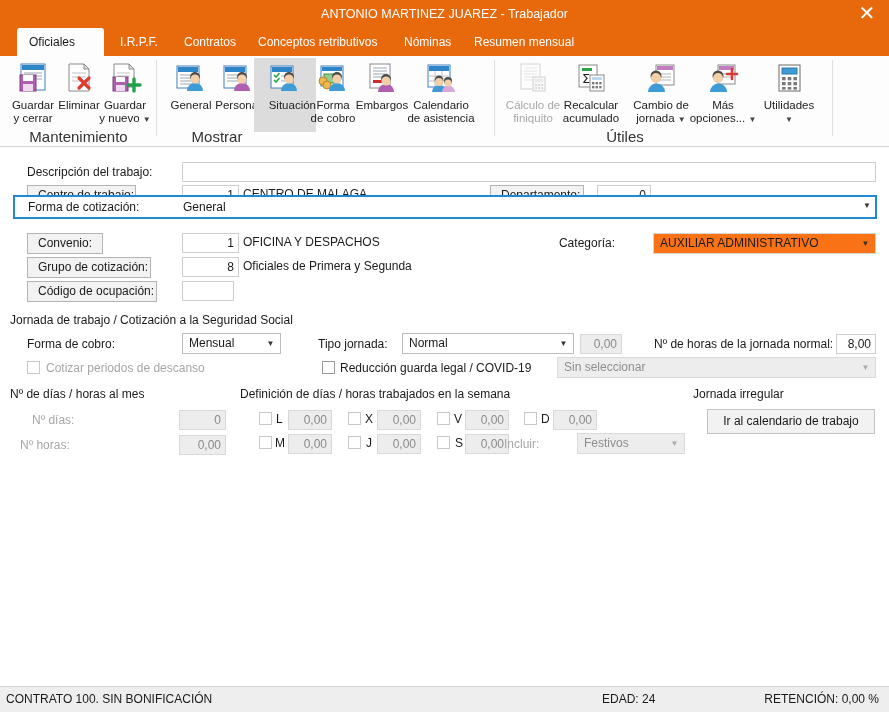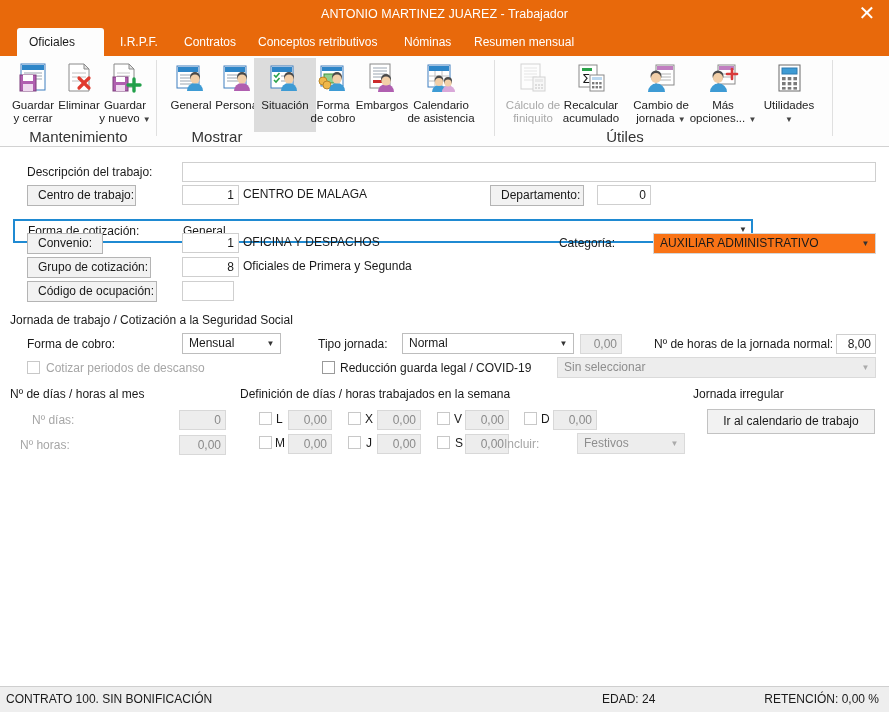--- a/index.html
+++ b/index.html
@@ -258,21 +258,21 @@
                 <line x1="6" y1="17" x2="21" y2="17"></line>
                 <line x1="6" y1="20" x2="21" y2="20"></line>
               </g>
             <circle cx="21" cy="16" r="5" fill="#4a4a4a"></circle>
             <path d="M13 30 a8 8 0 0 1 16 0 Z" fill="#b05fb0"></path>
             <circle cx="21" cy="18" r="4.6" fill="#f2cfa8"></circle>
           </svg>
         </div>
         <div class="rib-lbl">Personal</div>
       </div>
-      <div class="rib-btn selected" style="left:97px;height:74px;">
+      <div class="rib-btn selected" style="left:97px;height:74px;text-align:right;">
         <div class="rib-ico">
           <svg width="34" height="34" viewBox="0 0 34 34">
             <rect x="3" y="5" width="22" height="22" fill="#fff" stroke="#3f7fbf"></rect>
             <rect x="4" y="6" width="20" height="5" fill="#2e86c8"></rect>
             <g stroke="#2aa24a" stroke-width="1.6" fill="none">
                 <path d="M6 14 l2 2 l3.5 -4"></path>
                 <path d="M6 19 l2 2 l3.5 -4"></path>
               </g>
             <g stroke="#9aa5b1">
                 <line x1="13" y1="15" x2="22" y2="15"></line>
@@ -462,21 +462,21 @@
     <div class="lbl" style="left:27px;top:17px;">Descripción del trabajo:</div>
     <div class="inp left" style="left:182px;top:15px;width:694px;"></div>
 
     <div class="btnlabel" style="left:27px;top:38px;width:109px;">Centro de trabajo:</div>
     <div class="inp" style="left:182px;top:38px;width:57px;">1</div>
     <div class="lbl" style="left:243px;top:39px;">CENTRO DE MALAGA</div>
 
     <div class="btnlabel" style="left:490px;top:38px;width:94px;">Departamento:</div>
     <div class="inp" style="left:597px;top:38px;width:54px;">0</div>
 
-    <div class="focusbox" style="left:13px;top:48px;width:740px;height:24px;margin-top:24px;">
+    <div class="focusbox" style="left:13px;top:48px;width:864px;height:24px;">
       <div class="lbl" style="left:13px;top:2px;">Forma de cotización:</div>
       <div class="lbl" style="left:168px;top:2px;">General</div>
       <div style="position:absolute;right:4px;top:4px;font-size:8px;color:#333;">▼</div>
     </div>
 
     <div class="btnlabel" style="left:27px;top:86px;width:76px;">Convenio:</div>
     <div class="inp" style="left:182px;top:86px;width:57px;">1</div>
     <div class="lbl" style="left:243px;top:87px;">OFICINA Y DESPACHOS</div>
 
     <div class="lbl right" style="left:500px;top:88px;width:115px;">Categoría:</div>

